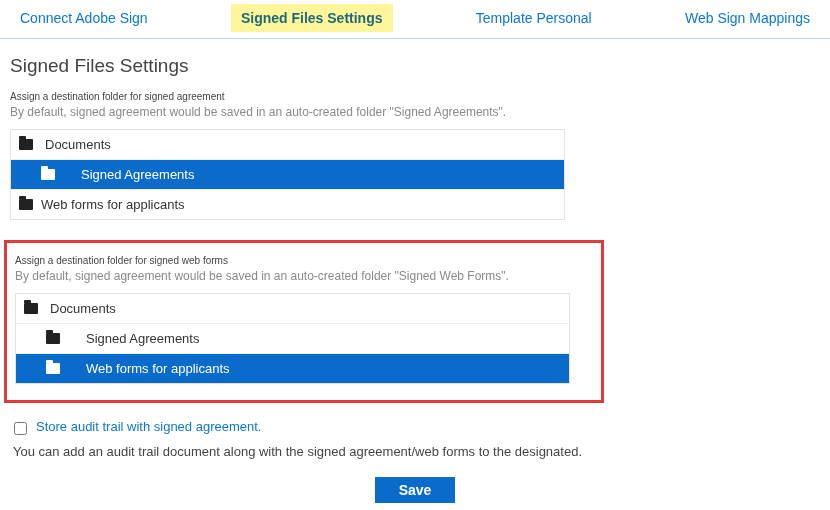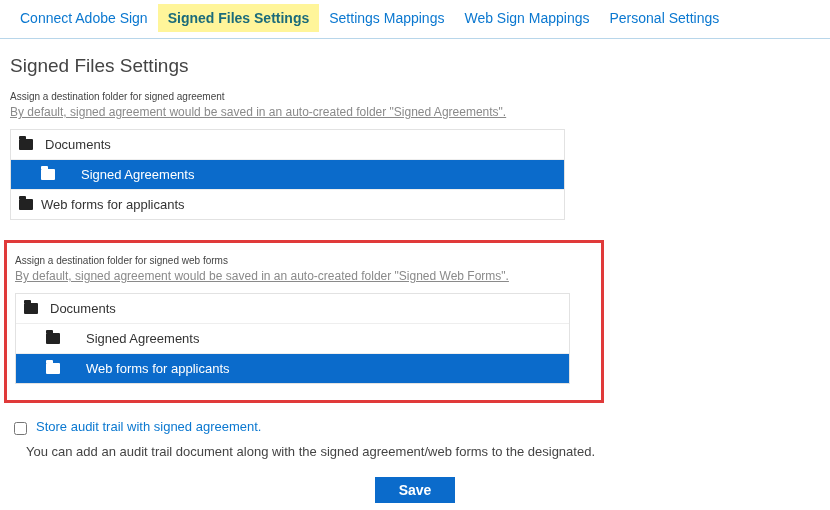--- a/index.html
+++ b/index.html
@@ -13,20 +13,21 @@
     position: relative;
   }
   .shadow-wrap {
     width: 830px;
     background: #fff;
     box-shadow: 4px 4px 6px rgba(0,0,0,0.35);
     padding-bottom: 6px;
   }
   .tabs {
     display: flex;
+    justify-content: space-between;
     align-items: center;
     padding: 4px 10px 6px 10px;
     border-bottom: 1px solid #b8d6ea;
   }
   .tab {
     color: #0b78d0;
     font-size: 14px;
     padding: 6px 10px;
     cursor: pointer;
   }
@@ -44,21 +45,20 @@
   }
   .section-title {
     font-size: 10px;
     color: #444;
     margin: 6px 0 3px 0;
   }
   .section-help {
     font-size: 12px;
     color: #8a8a8a;
     margin: 0 0 10px 0;
-    text-decoration: underline;
   }
   .tree {
     border: 1px solid #e2e2e2;
     width: 555px;
     margin-bottom: 22px;
   }
   .tree-row {
     display: flex;
     align-items: center;
     gap: 8px;
@@ -102,42 +102,41 @@
   .audit-row {
     display: flex;
     align-items: flex-start;
     gap: 6px;
     margin: 4px 0 6px 0;
   }
   .audit-row input[type=checkbox] {
     width: 13px; height: 13px;
   }
   .audit-link { color: #0b78d0; font-size: 13px; cursor: pointer; }
-  .audit-help { font-size: 13px; color: #444; margin: 4px 0 18px 16px; }
+  .audit-help { font-size: 13px; color: #444; margin: 4px 0 18px 3px; }
   .save-row { display: flex; justify-content: center; padding-bottom: 6px; }
   .save-btn {
     background: #0b6bcb;
     color: #fff;
     border: none;
     font-weight: 700;
     font-size: 14px;
     padding: 5px 24px;
     cursor: pointer;
   }
 </style>
 </head>
 <body>
 <div class="shadow-wrap">
 
 <div class="tabs">
   <div class="tab">Connect Adobe Sign</div>
   <div class="tab active">Signed Files Settings</div>
-  <div class="tab">Settings Mappings</div>
+  <div class="tab">Template Personal</div>
   <div class="tab">Web Sign Mappings</div>
-  <div class="tab">Personal Settings</div>
 </div>
 
 <div class="content">
   <h1 class="page-title">Signed Files Settings</h1>
 
   <div class="section-title">Assign a destination folder for signed agreement</div>
   <div class="section-help">By default, signed agreement would be saved in an auto-created folder "Signed Agreements".</div>
   <div class="tree">
     <div class="tree-row">
       <span class="fld"></span>

